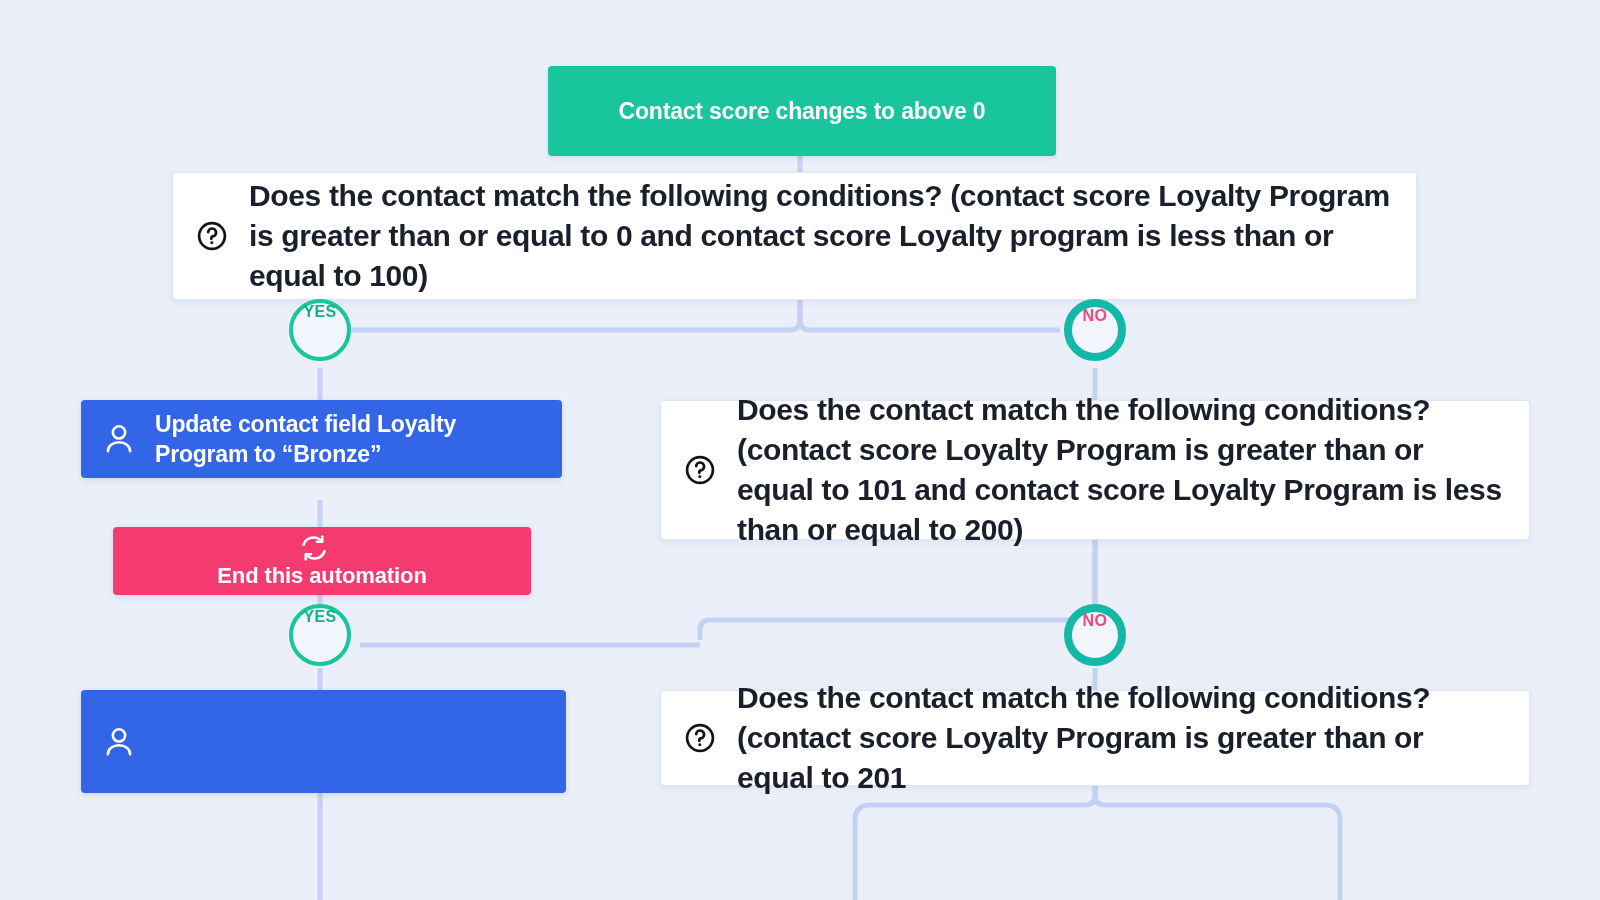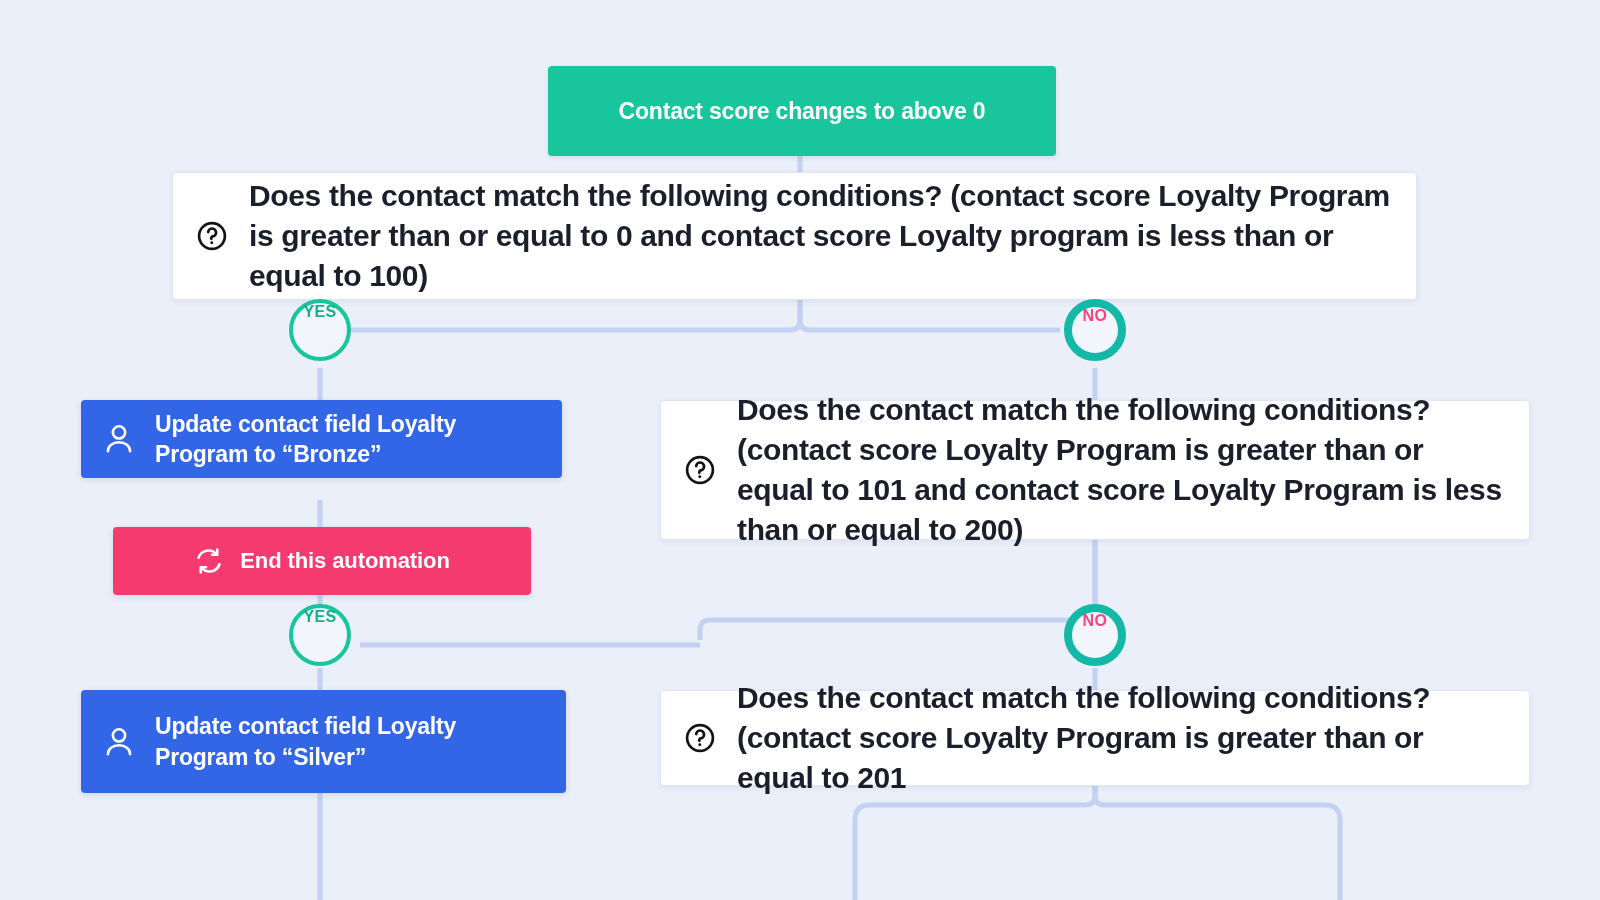--- a/index.html
+++ b/index.html
@@ -75,20 +75,21 @@
     font-weight: bold;
     line-height: 1.32;
     letter-spacing: -0.2px;
   }
 
   .node-end {
     background: #f43a6e;
     padding: 0 22px;
     justify-content: center;
     box-shadow: 0 2px 6px rgba(40, 60, 110, 0.12);
+    flex-direction: column;
   }
   .node-end .node-text {
     color: #ffffff;
     font-size: 22px;
     font-weight: bold;
     letter-spacing: -0.1px;
   }
 
   
   .icon {
@@ -236,21 +237,20 @@
     <span>NO</span>
   </div>
 
   <div class="node node-action" style="left:81px; top:690px; width:485px; height:103px;">
     <span class="icon icon-user">
       <svg viewBox="0 0 24 24" width="36" height="36" fill="none" stroke="#ffffff" stroke-width="1.7" stroke-linecap="round" stroke-linejoin="round">
         <circle cx="12" cy="7.6" r="4.1"></circle>
         <path d="M4.6 20.2c0-3.7 3.3-6 7.4-6s7.4 2.3 7.4 6"></path>
       </svg>
     </span>
-    <span class="node-text">Update contact field Loyalty Program to “Silver”</span>
   </div>
 
   <div class="node node-condition" style="left:660px; top:690px; width:870px; height:96px;">
     <span class="icon icon-question">
       <svg viewBox="0 0 24 24" width="34" height="34" fill="none" stroke="#111318" stroke-width="1.9">
         <circle cx="12" cy="12" r="9.1"></circle>
         <path d="M9.3 9.2a2.8 2.8 0 1 1 3.1 3.1c-.55.12-.9.6-.9 1.18v.5" stroke-linecap="round" stroke-linejoin="round"></path>
         <circle cx="11.85" cy="16.7" r="1.05" fill="#111318" stroke="none"></circle>
       </svg>
     </span>

